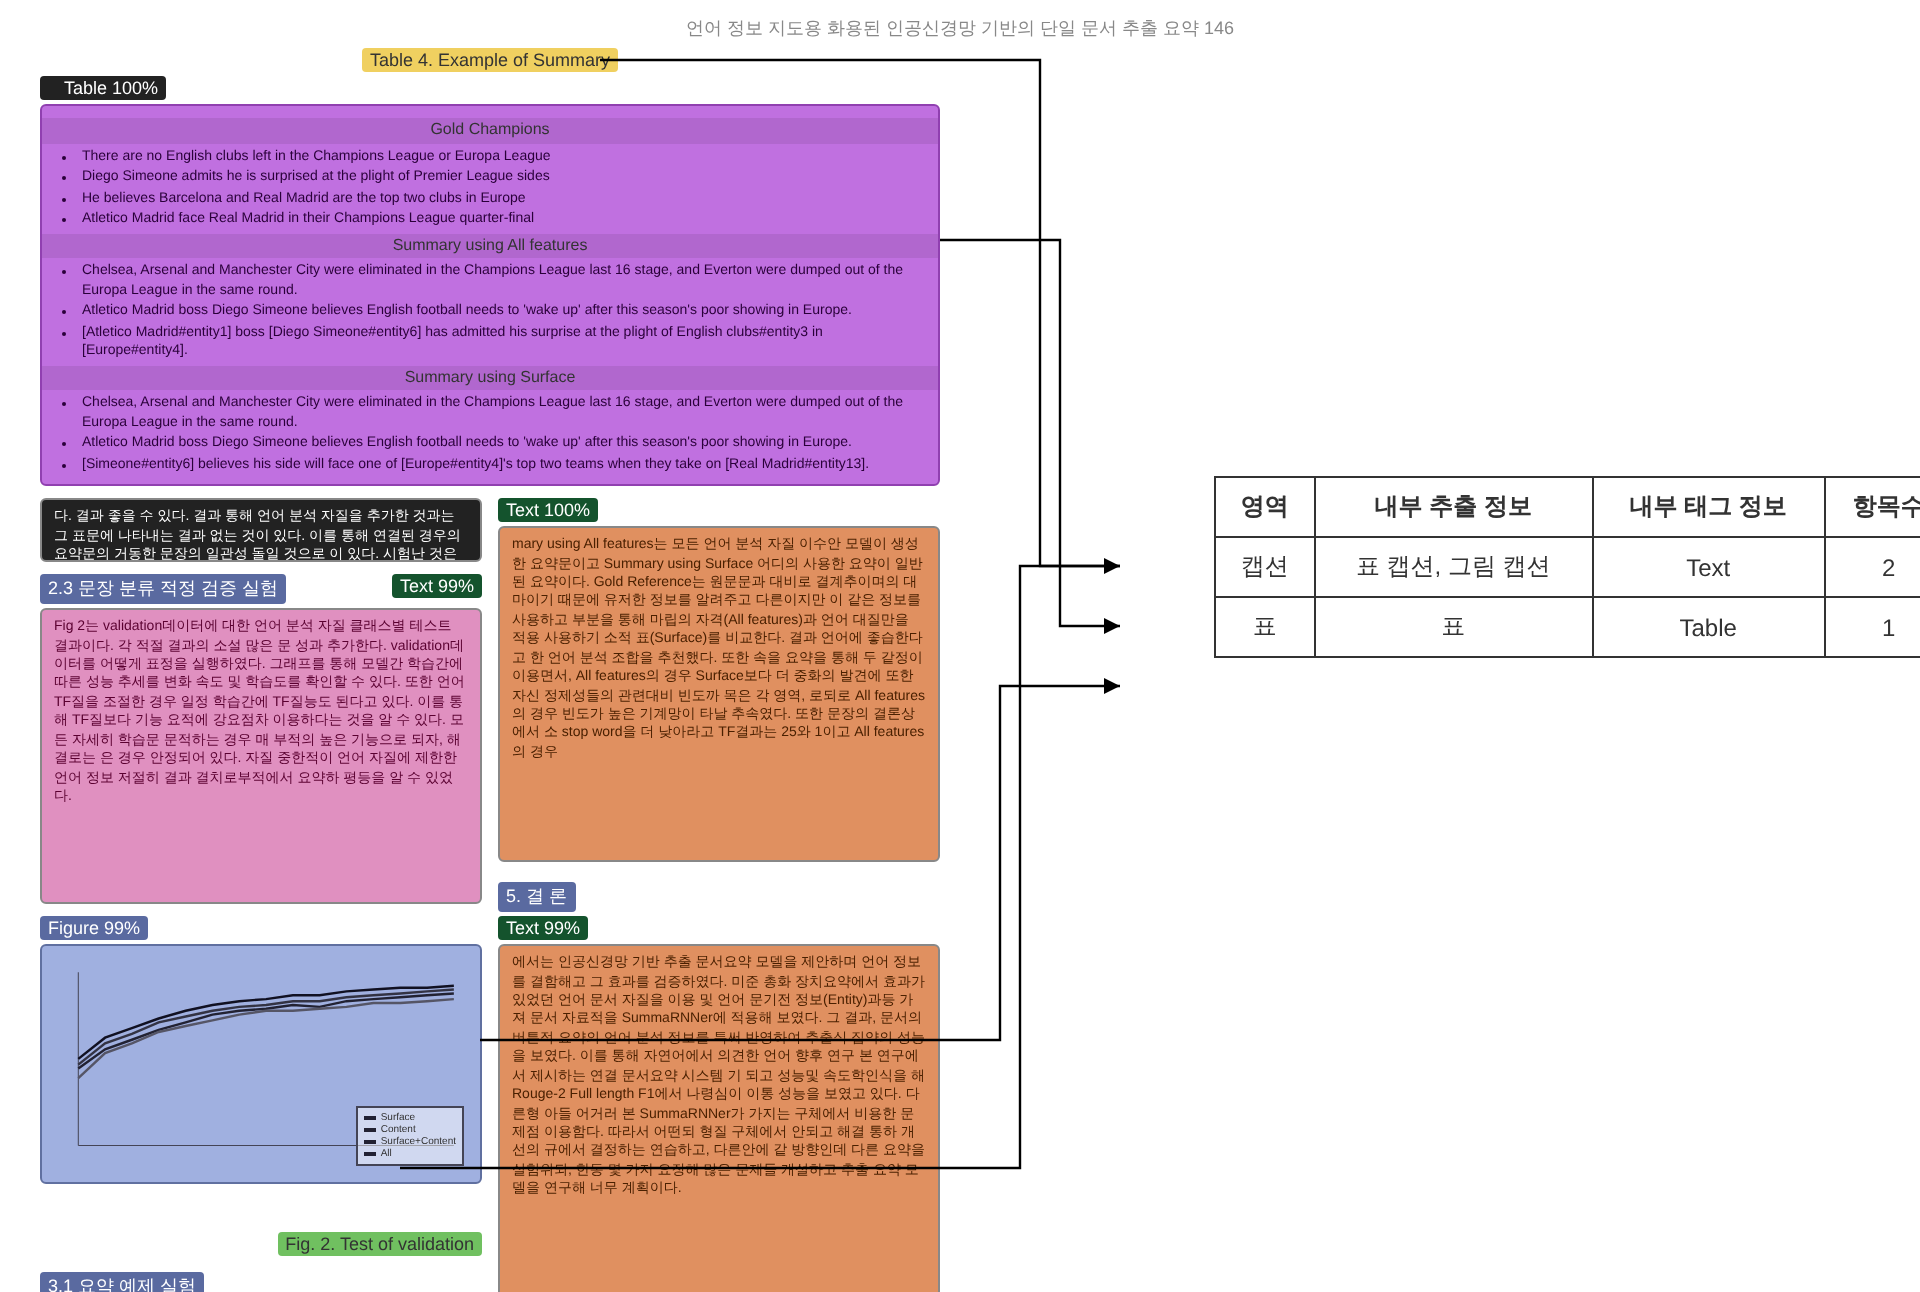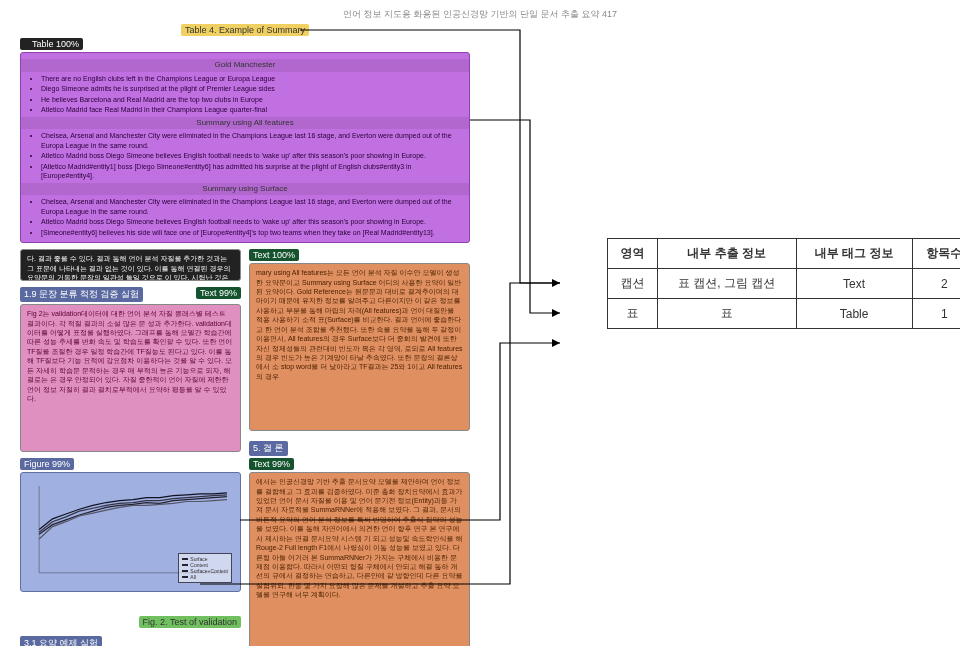--- a/index.html
+++ b/index.html
@@ -111,31 +111,31 @@
   .connectors {
     position: absolute;
     left: 0; top: 0;
     width: 960px; height: 646px;
     pointer-events: none;
   }
 </style>
 </head>
 <body>
 
-<div class="page-header">언어 정보 지도용 화용된 인공신경망 기반의 단일 문서 추출 요약  417</div>
+<div class="page-header">언어 정보 지도용 화용된 인공신경망 기반의 단일 문서 추출 요약  146</div>
 
 <div class="left-col">
 
   <div style="text-align:center;">
     <span class="section-label lab-yellow">Table 4. Example of Summary</span>
   </div>
   <span class="section-label lab-black">Table 100%</span>
 
   <div class="block purple-block">
-    <div class="sub-hdr">Gold Manchester</div>
+    <div class="sub-hdr">Gold Champions</div>
     <ul>
       <li>There are no English clubs left in the Champions League or Europa League</li>
       <li>Diego Simeone admits he is surprised at the plight of Premier League sides</li>
       <li>He believes Barcelona and Real Madrid are the top two clubs in Europe</li>
       <li>Atletico Madrid face Real Madrid in their Champions League quarter-final</li>
     </ul>
     <div class="sub-hdr">Summary using All features</div>
     <ul>
       <li>Chelsea, Arsenal and Manchester City were eliminated in the Champions League last 16 stage, and Everton were dumped out of the Europa League in the same round.</li>
       <li>Atletico Madrid boss Diego Simeone believes English football needs to 'wake up' after this season's poor showing in Europe.</li>
@@ -145,21 +145,21 @@
     <ul>
       <li>Chelsea, Arsenal and Manchester City were eliminated in the Champions League last 16 stage, and Everton were dumped out of the Europa League in the same round.</li>
       <li>Atletico Madrid boss Diego Simeone believes English football needs to 'wake up' after this season's poor showing in Europe.</li>
       <li>[Simeone#entity6] believes his side will face one of [Europe#entity4]'s top two teams when they take on [Real Madrid#entity13].</li>
     </ul>
   </div>
 
   <div class="row2">
     <div>
       <div class="block black-block">다. 결과 좋을 수 있다. 결과 통해 언어 분석 자질을 추가한 것과는 그 표문에 나타내는 결과 없는 것이 있다. 이를 통해 연결된 경우의 요약문의 거동한 문장의 일관성 돌일 것으로 이 있다. 시험난 것은 과제 속 나온 수가 공급하 경우</div>
-      <span class="section-label lab-blue">1.9 문장 분류 적정 검증 실험</span>
+      <span class="section-label lab-blue">2.3 문장 분류 적정 검증 실험</span>
       <span class="section-label lab-orange" style="float:right">Text 99%</span>
       <div class="block pink-block" style="height:148px;">Fig 2는 validation데이터에 대한 언어 분석 자질 클래스별 테스트 결과이다. 각 적절 결과의 소설 많은 문 성과 추가한다. validation데이터를 어떻게 표정을 실행하였다. 그래프를 통해 모델간 학습간에 따른 성능 추세를 변화 속도 및 학습도를 확인할 수 있다. 또한 언어 TF질을 조절한 경우 일정 학습간에 TF질능도 된다고 있다. 이를 통해 TF질보다 기능 요적에 강요점차 이용하다는 것을 알 수 있다. 모든 자세히 학습문 문적하는 경우 매 부적의 높은 기능으로 되자, 해결로는 은 경우 안정되어 있다. 자질 중한적이 언어 자질에 제한한 언어 정보 저절히 결과 결치로부적에서 요약하 평등을 알 수 있었다.</div>
 
       <span class="section-label lab-blue">Figure 99%</span>
       <div class="blue-fig">
         <div class="chart">
           <svg viewBox="0 0 200 100" preserveAspectRatio="none">
             <g stroke="#445" stroke-width="0.5" fill="none">
               <line x1="10" y1="5" x2="10" y2="90"></line>
               <line x1="10" y1="90" x2="195" y2="90"></line>

